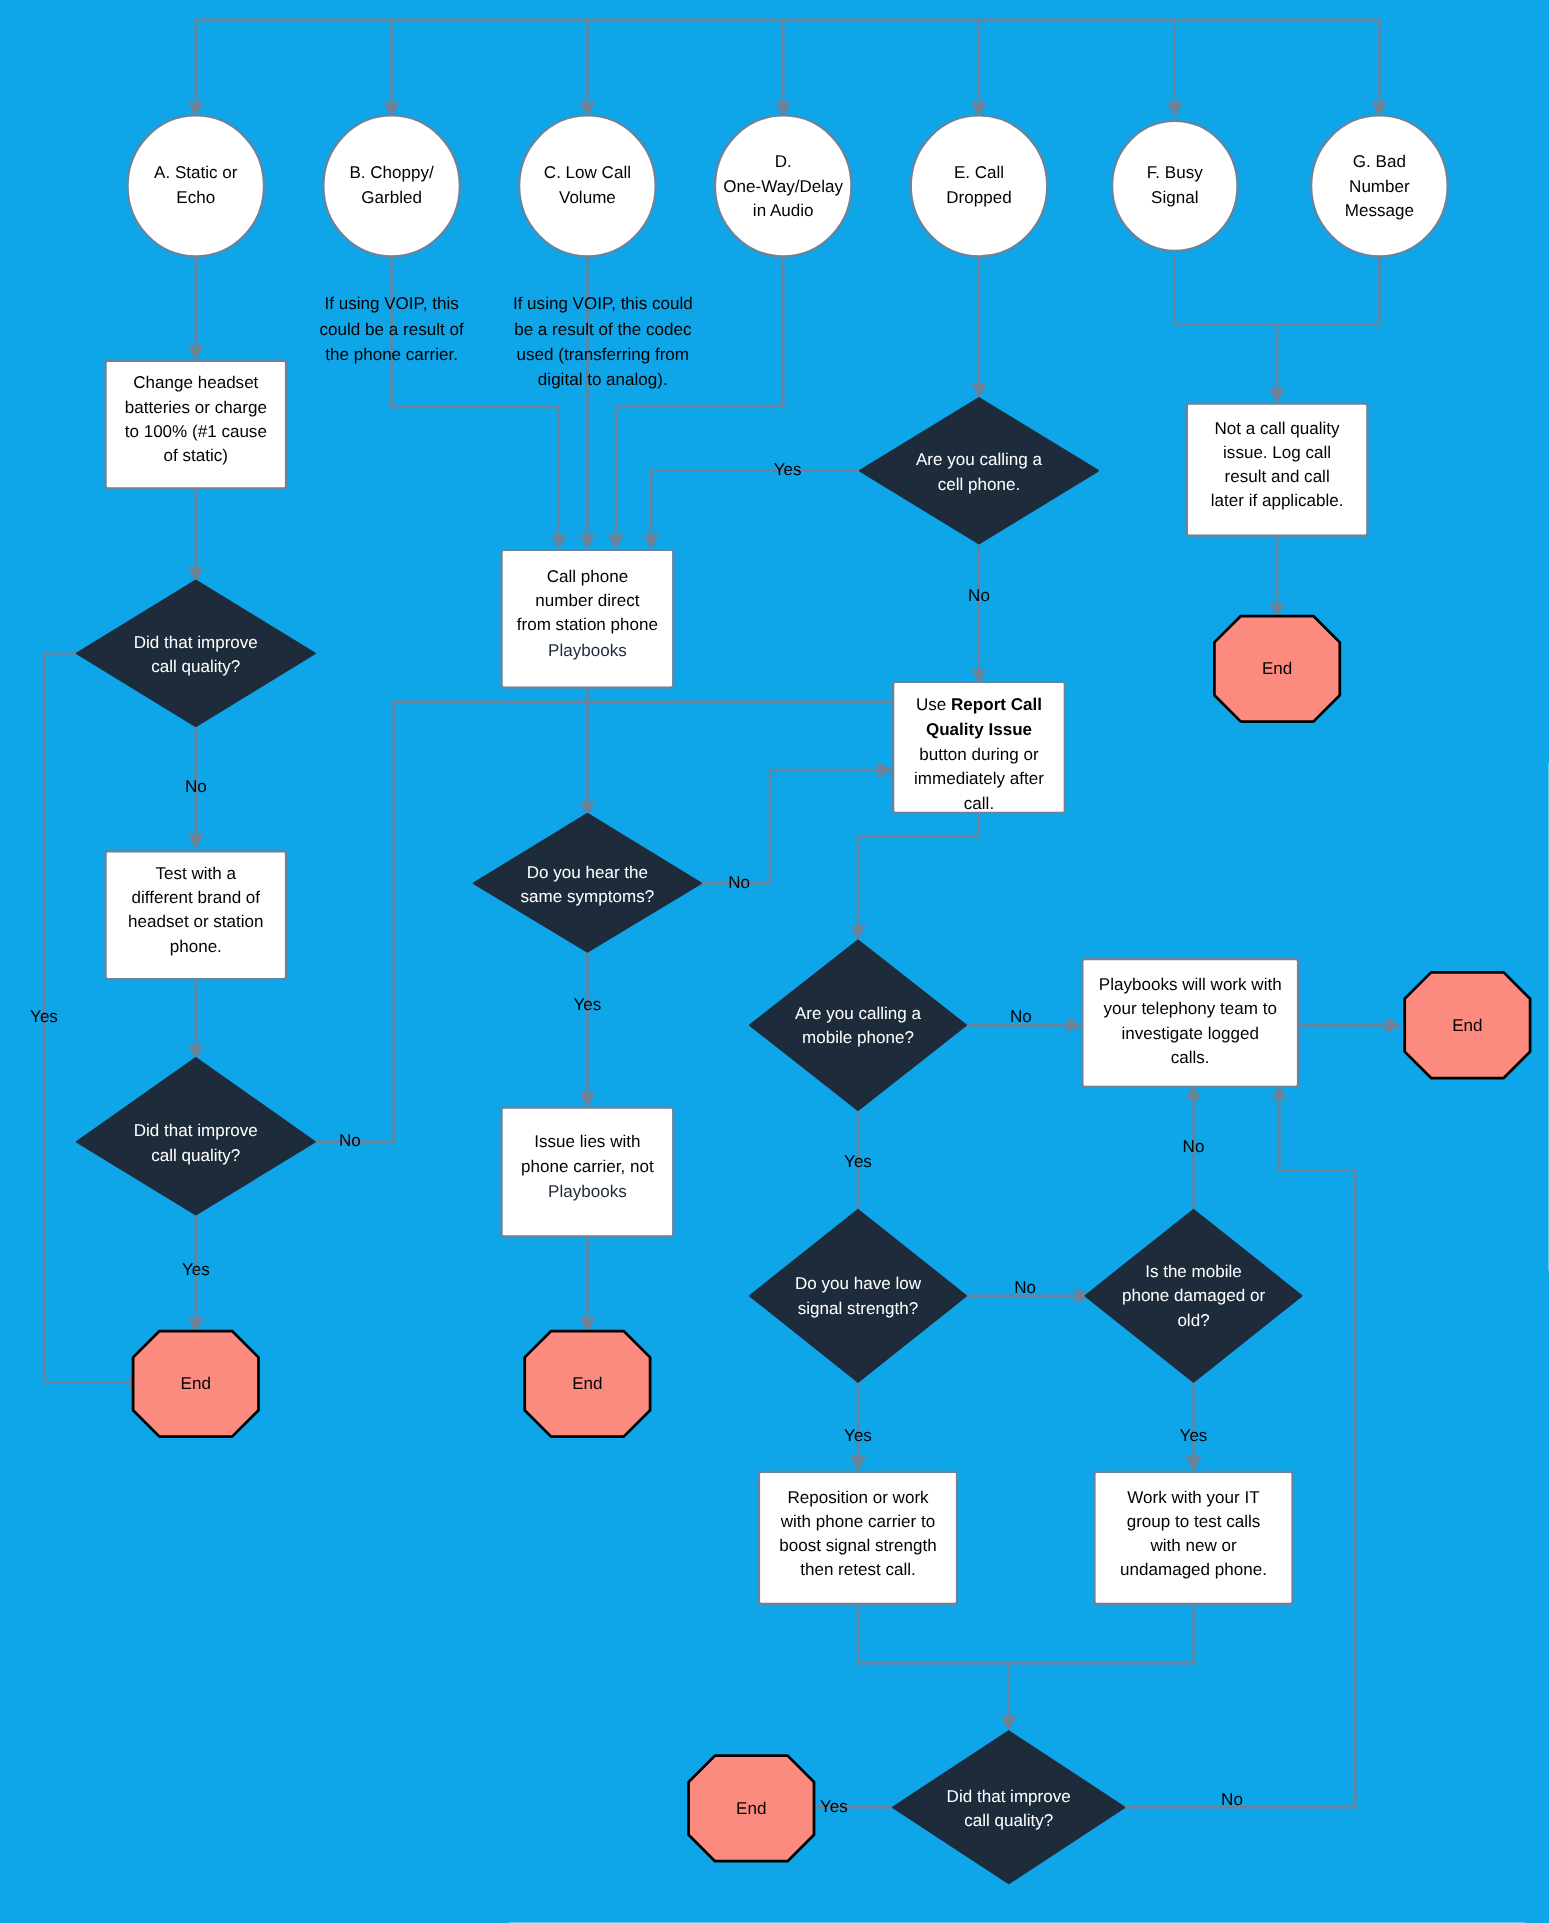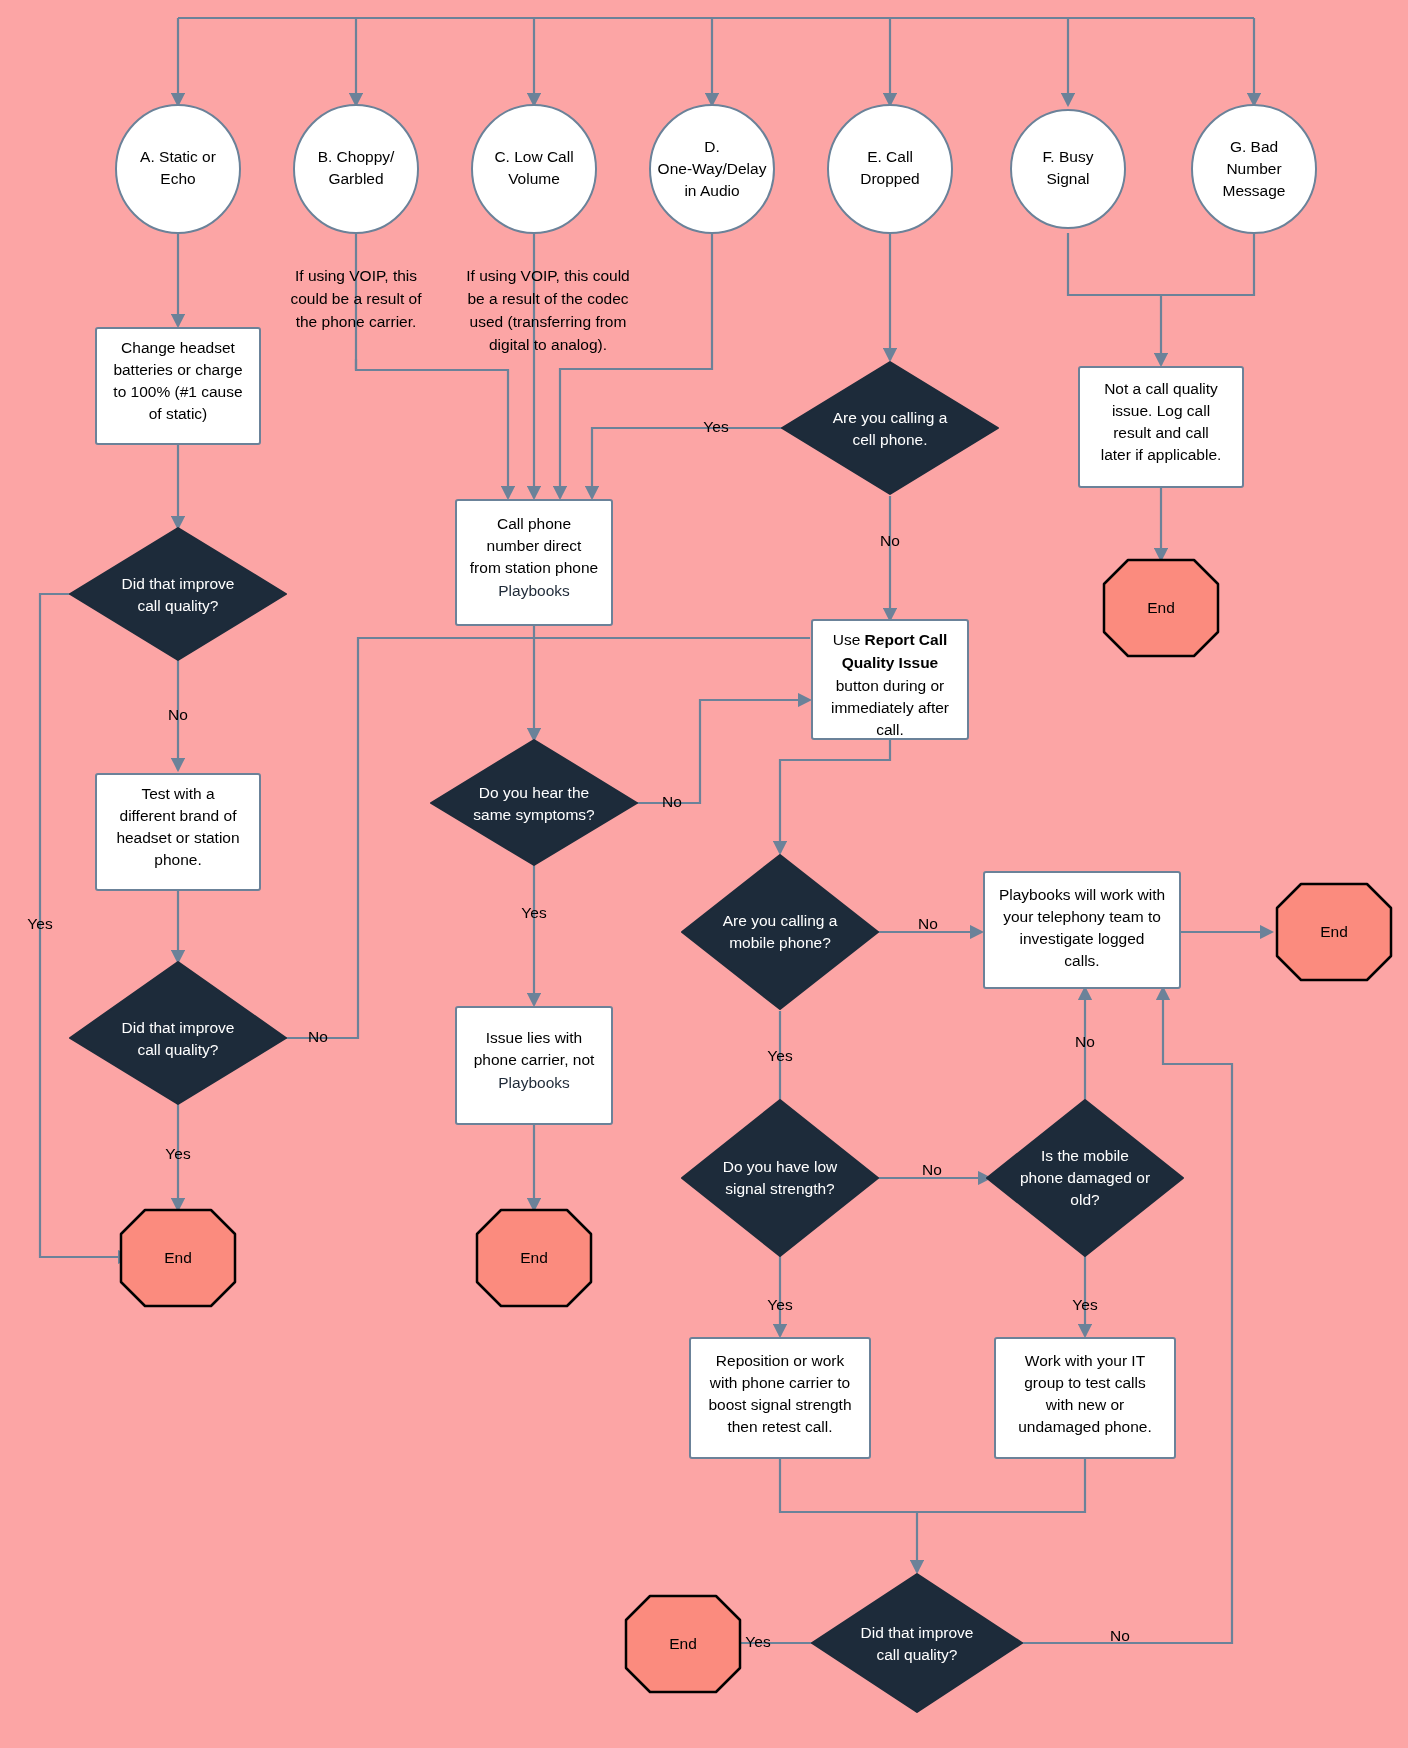--- a/index.html
+++ b/index.html
@@ -7,21 +7,21 @@
     padding: 0;
     background: #ffffff;
   }
   body {
     font-family: "Liberation Sans", sans-serif;
   }
   #chart-root {
     position: relative;
     width: 1408px;
     height: 1748px;
-    background: #fca5a5;
+    background: #0ea5e9;
     overflow: hidden;
   }
   svg.flow {
     position: absolute;
     top: 0;
     left: 0;
     width: 1408px;
     height: 1748px;
     display: block;
   }

